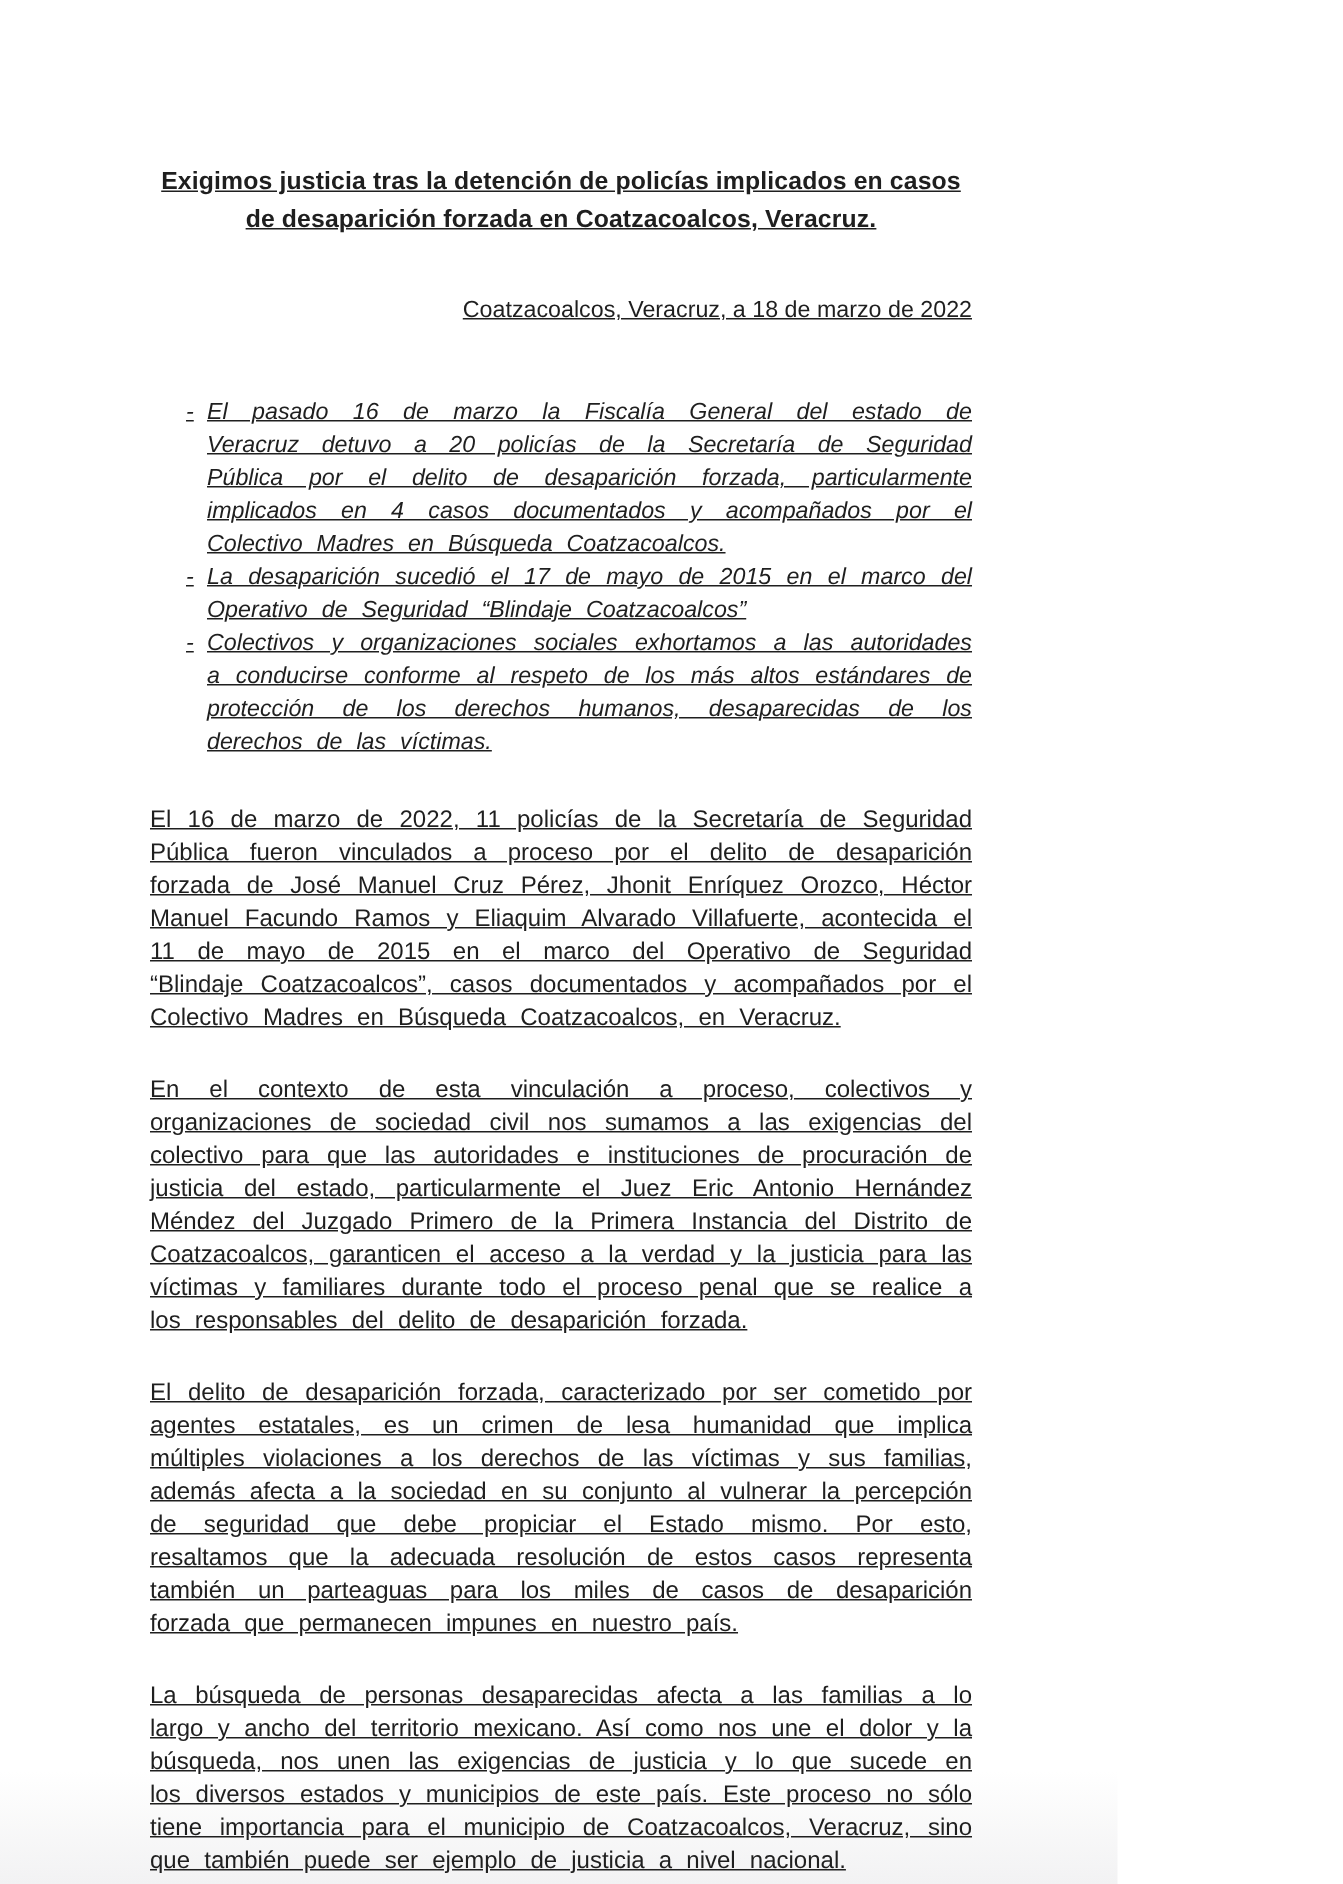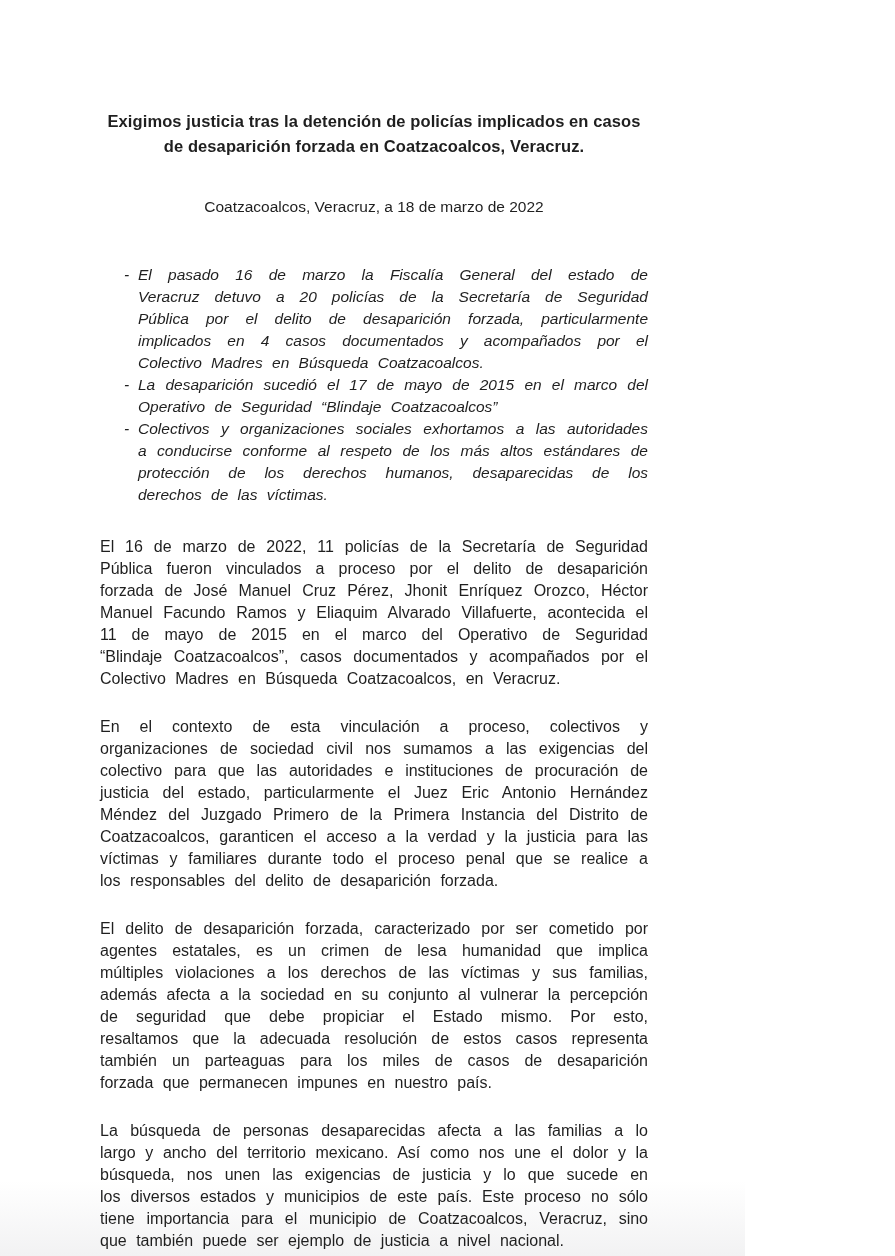--- a/index.html
+++ b/index.html
@@ -9,37 +9,38 @@
   }
   .page {
     position: relative;
     width: 745px;
     height: 1256px;
     margin: 0;
     overflow: hidden;
     color: #1f1f1f;
     font-family: "Liberation Sans", sans-serif;
     background: linear-gradient(to bottom, #ffffff 0%, #ffffff 94%, #f2f2f3 100%);
+    text-decoration: underline;
   }
   .content {
     padding: 109px 97px 0 100px;
   }
   h1.doc-title {
     margin: 0 0 37px 0;
     font-size: 16.5px;
     font-weight: bold;
     line-height: 25px;
     text-align: center;
     letter-spacing: 0.1px;
   }
   p.dateline {
     margin: 0 0 46px 0;
     font-size: 15.5px;
     line-height: 22px;
-    text-align: center;
+    text-align: right;
   }
   .bullet-list {
     margin: 0 0 30px 0;
     font-style: italic;
   }
   .bullet-item {
     display: flex;
     align-items: flex-start;
   }
   .bullet-item .dash {

